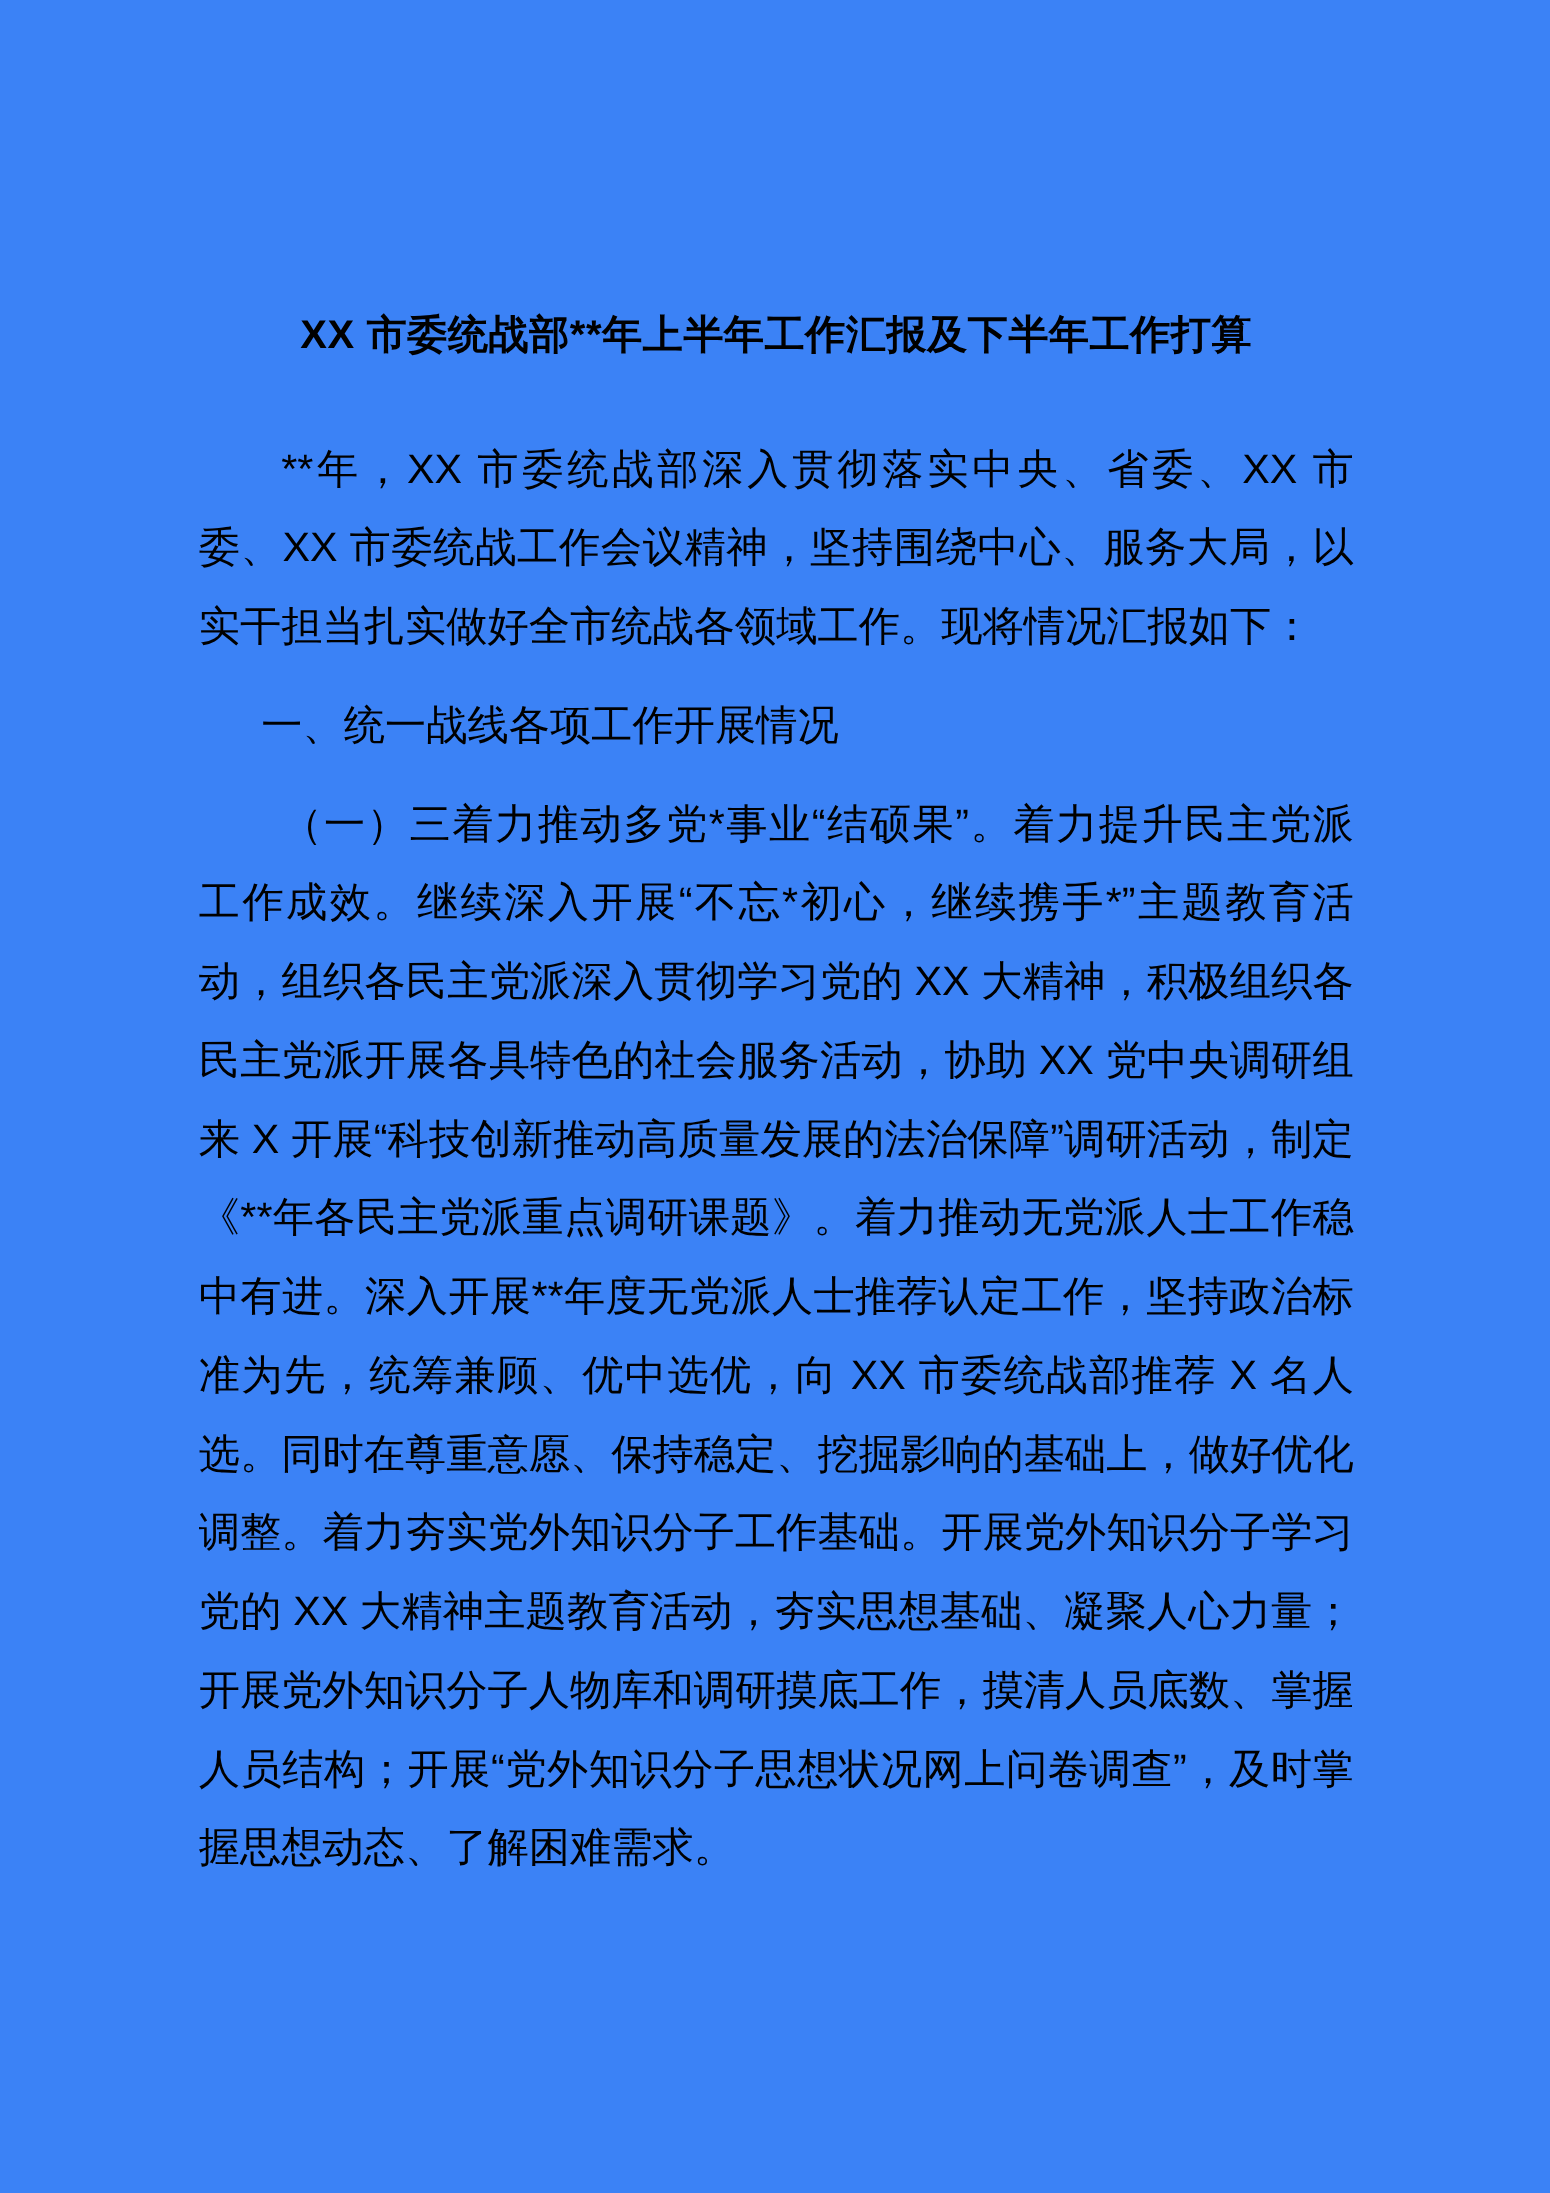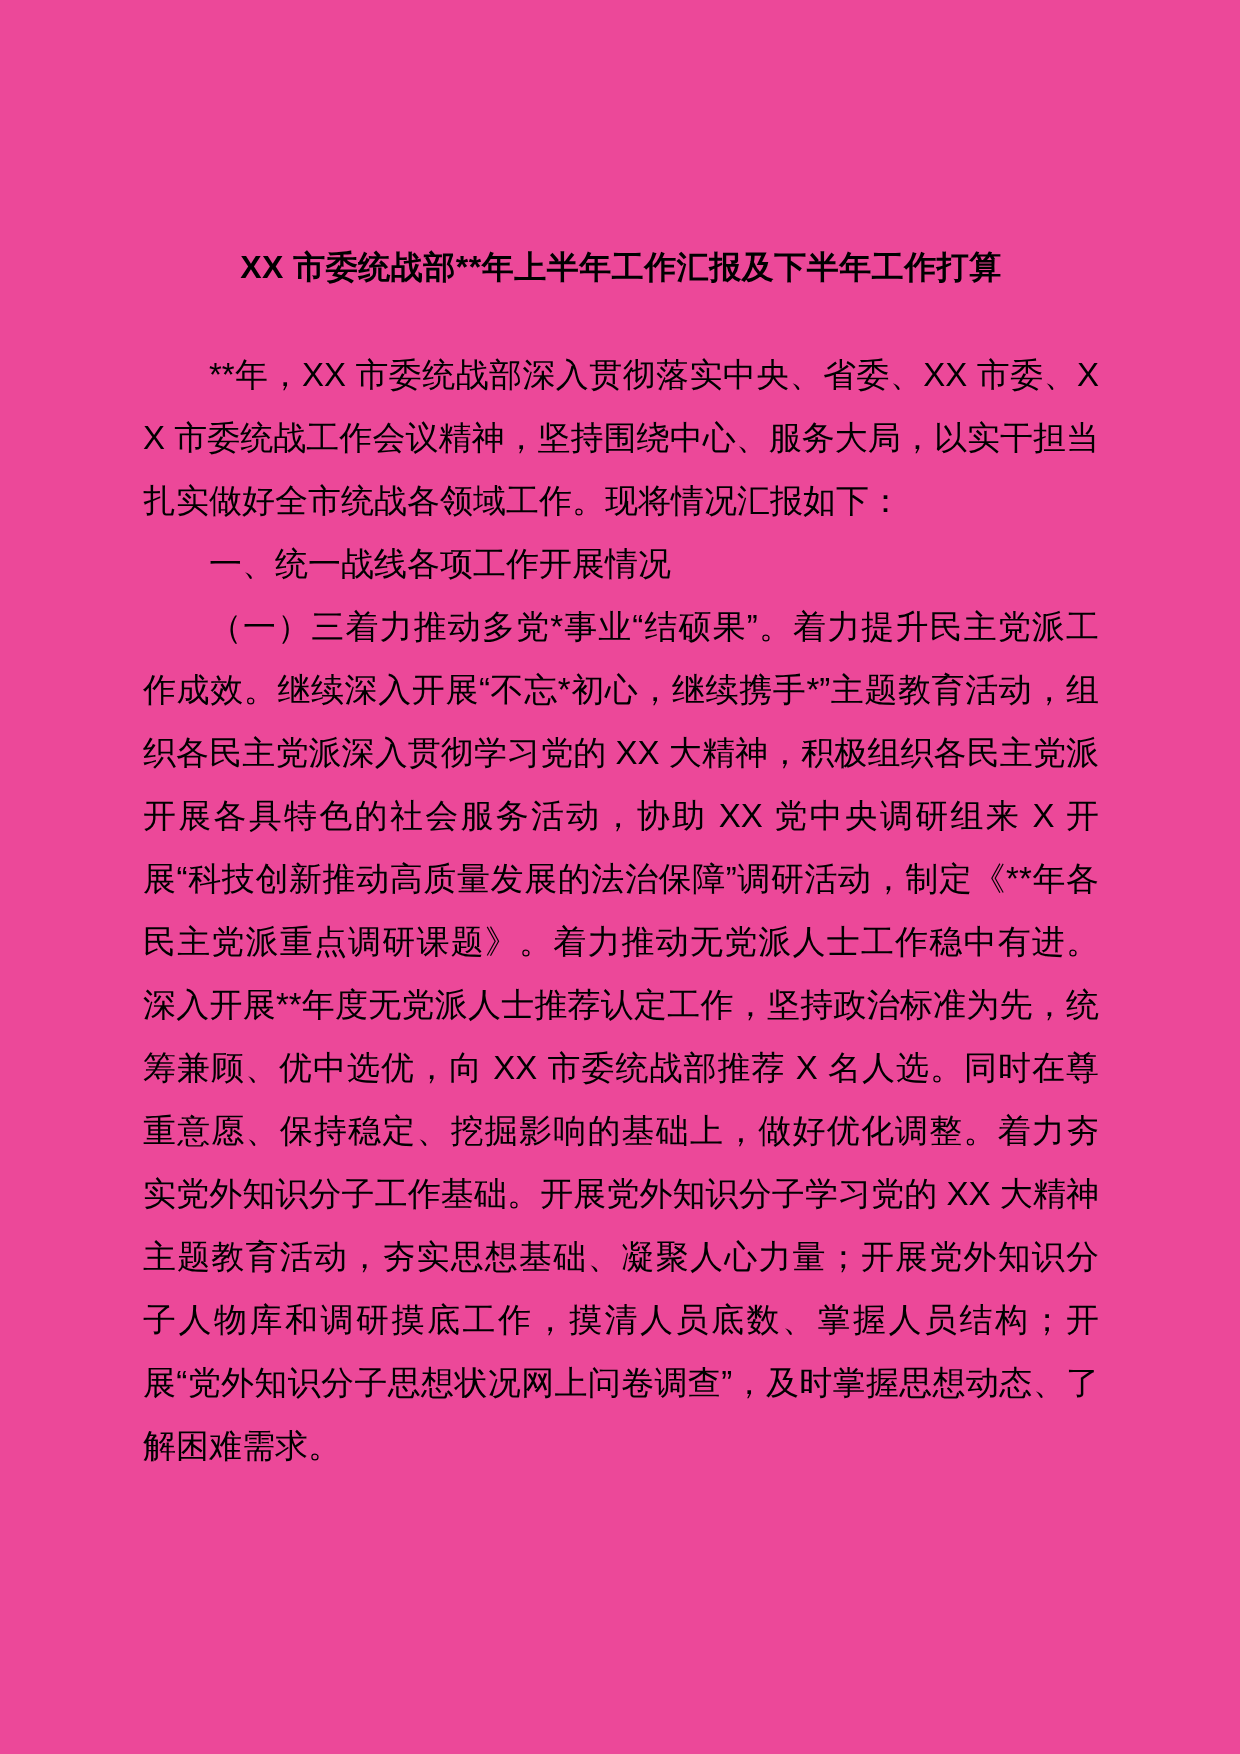--- a/index.html
+++ b/index.html
@@ -12,37 +12,37 @@
     height: 1754px;
     overflow: hidden;
     font-family: "Liberation Sans", sans-serif;
     color: #000000;
   }
   .page {
     box-sizing: border-box;
     width: 1240px;
     height: 1754px;
     padding: 247px 141px 0 143px;
-    background: #ec4899;
+    background: #3b82f6;
   }
   .doc-title {
     font-size: 32px;
     font-weight: bold;
     text-align: center;
     line-height: 1.3;
     margin: 0 0 54px 0;
     letter-spacing: 0.5px;
   }
   .body-para {
     font-size: 33px;
     line-height: 63px;
     text-align: justify;
     text-justify: inter-ideograph;
     text-indent: 66px;
-    margin: 0;
+    margin: 16px;
     word-break: break-all;
   }
   .section-heading {
     font-size: 33px;
     font-weight: normal;
     line-height: 63px;
     text-indent: 66px;
     margin: 0;
   }
 </style>

